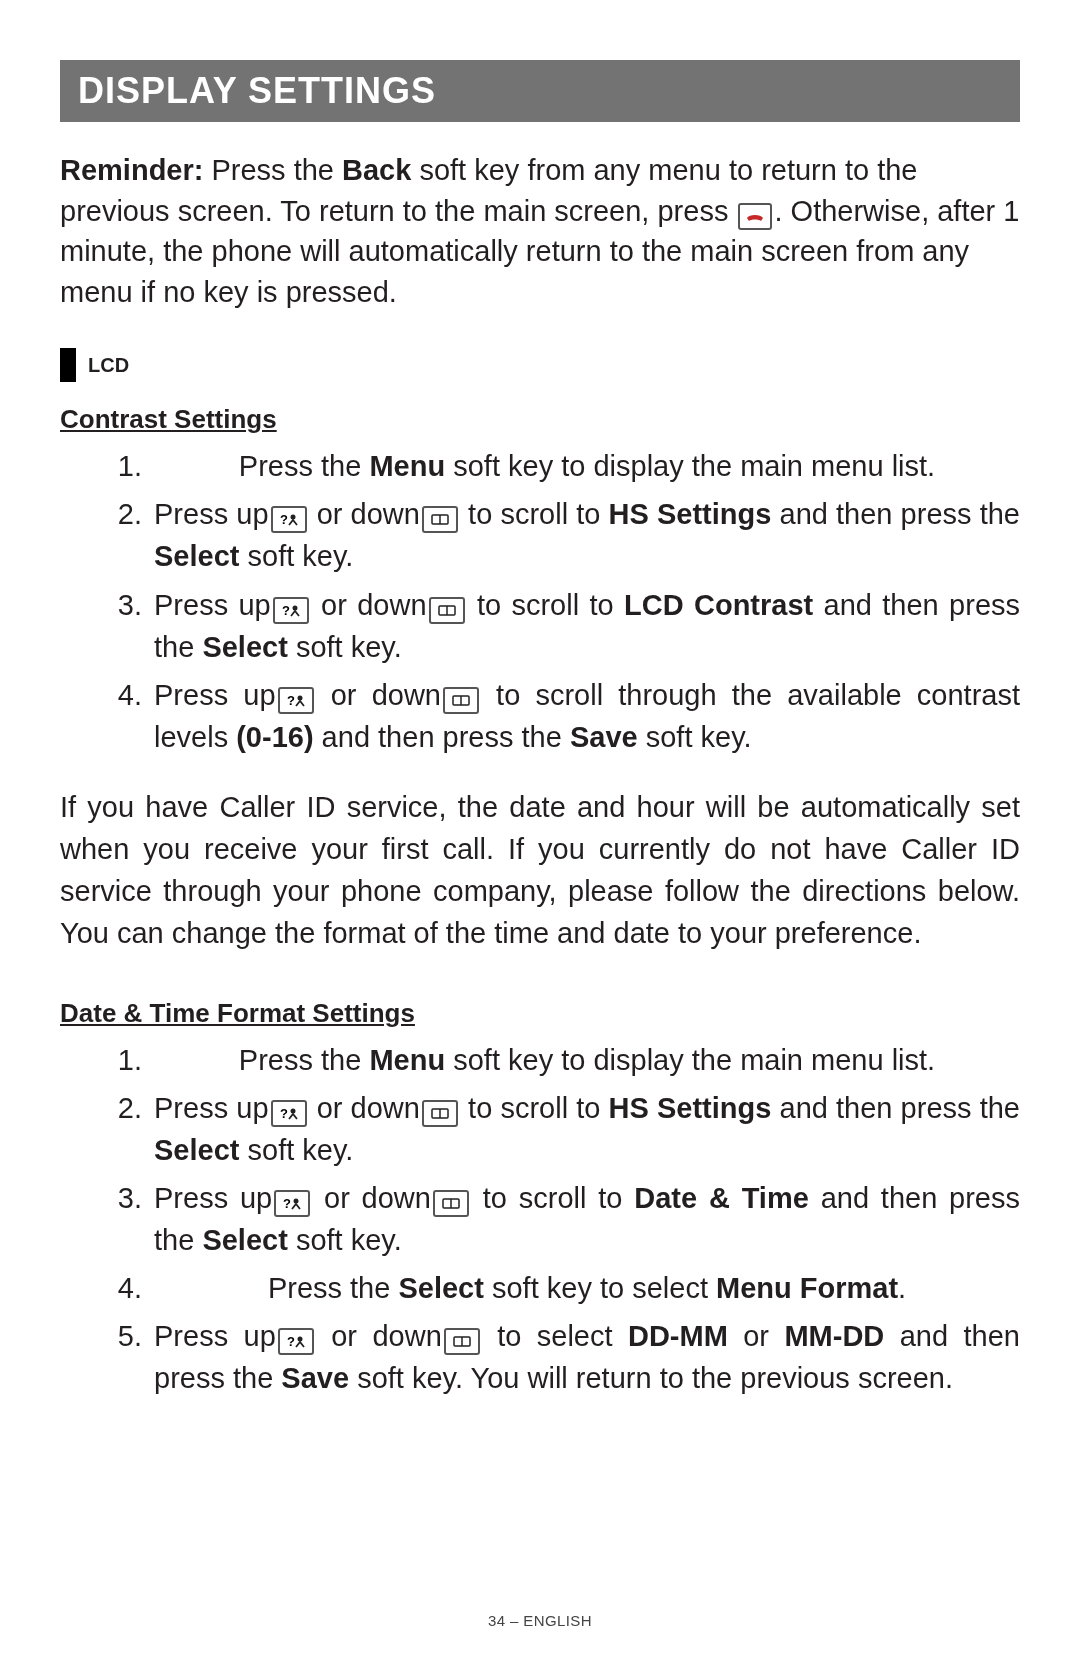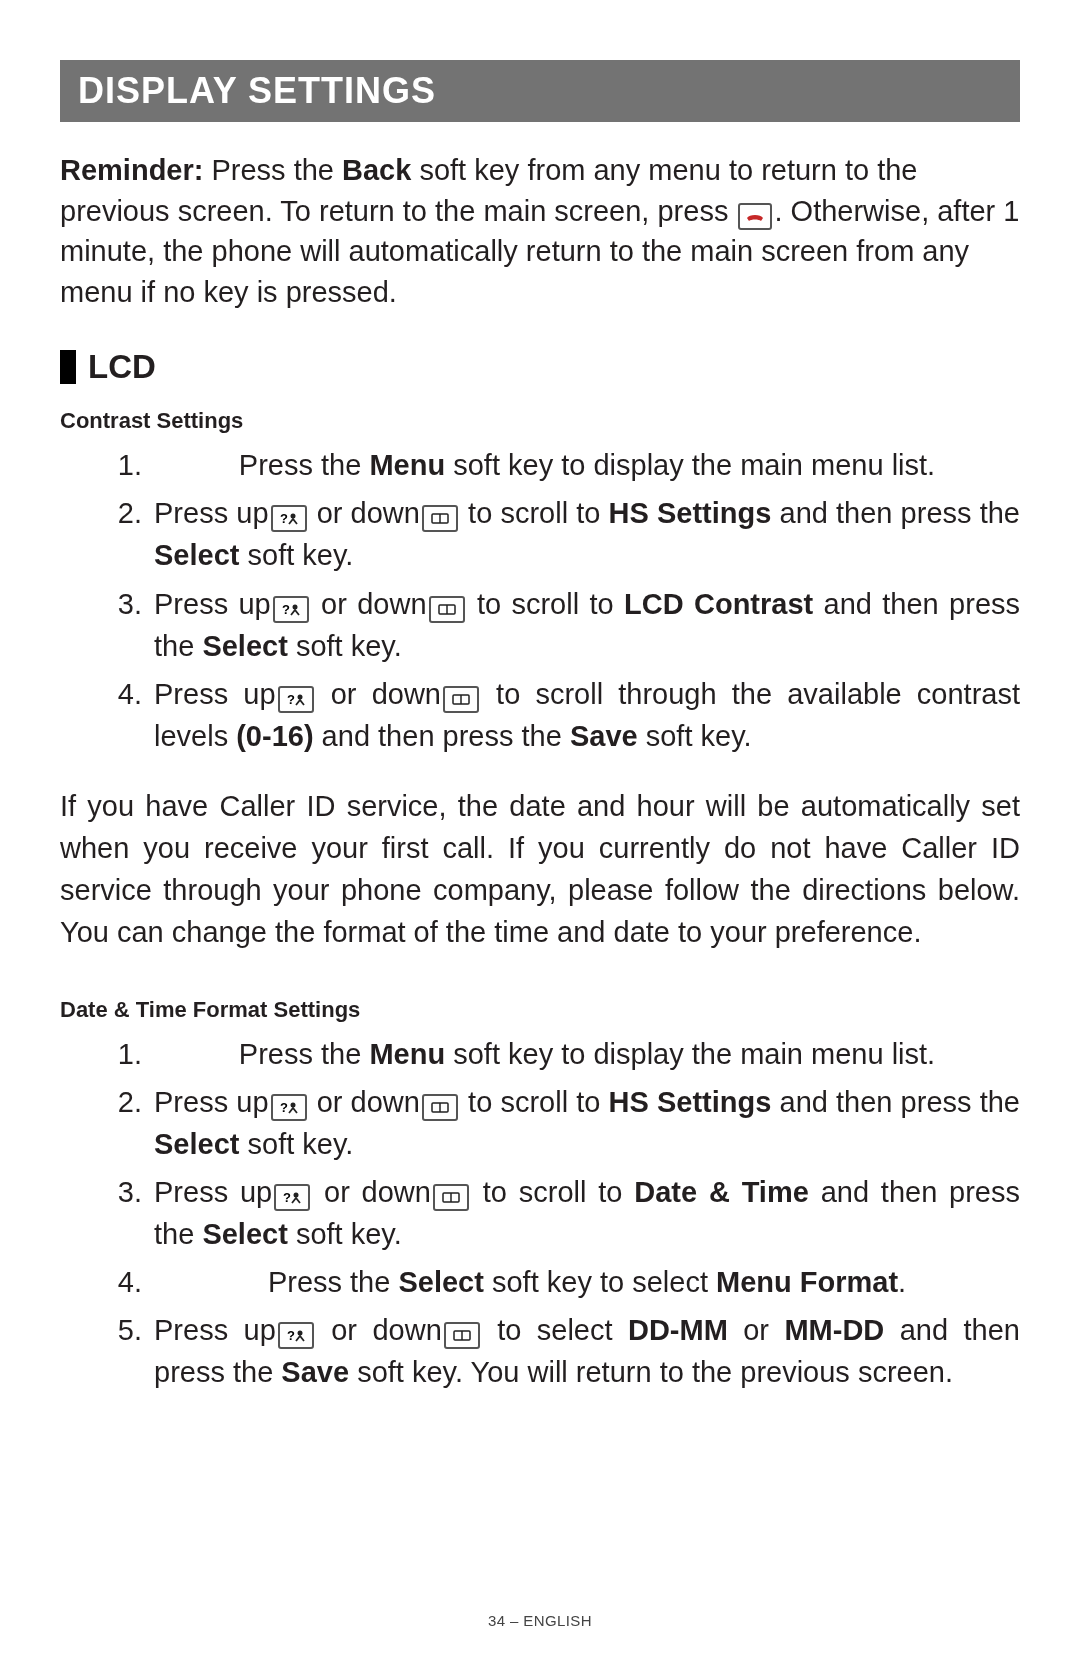--- a/index.html
+++ b/index.html
@@ -30,26 +30,27 @@
     align-items: center;
     gap: 12px;
     margin-bottom: 22px;
   }
   .section-marker {
     width: 16px;
     height: 34px;
     background: #000;
   }
   .section-heading {
-    font-size: 33px;
+    font-size: 20px;
     font-weight: 700;
   }
   .subheading {
-    font-size: 22px;
+    font-size: 26px;
     font-weight: 700;
+    text-decoration: underline;
     margin-bottom: 10px;
   }
   ol {
     list-style: decimal;
     padding-left: 90px;
     margin-bottom: 28px;
   }
   ol li {
     font-size: 29px;
     line-height: 1.45;

